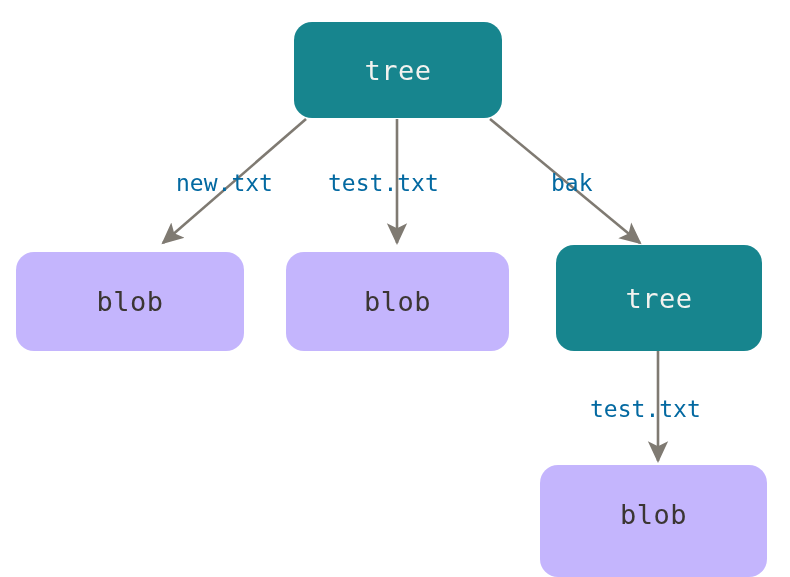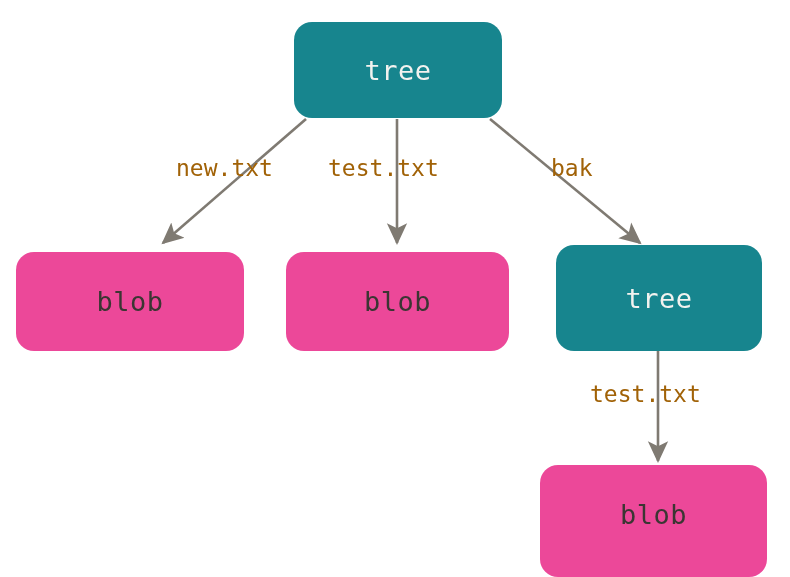--- a/index.html
+++ b/index.html
@@ -31,29 +31,30 @@
     justify-content: center;
     border-radius: 18px;
     font-size: 27px;
     letter-spacing: 0.5px;
   }
   .node.tree {
     background: #17858e;
     color: #f2f2ef;
   }
   .node.blob {
-    background: #ec4899;
+    background: #c4b5fd;
     color: #3b3633;
   }
   .edge-label {
     position: absolute;
     font-size: 23px;
-    color: #a16207;
+    color: #0369a1;
     white-space: nowrap;
     letter-spacing: 0px;
+    margin-top: 15px;
   }
 </style>
 </head>
 <body>
 
 <div id="canvas">
 
   <svg class="edges" viewBox="0 0 790 577">
     <defs>
       <marker id="arrowhead" markerWidth="9" markerHeight="9" refX="7.6" refY="4.5" orient="auto" markerUnits="strokeWidth">

